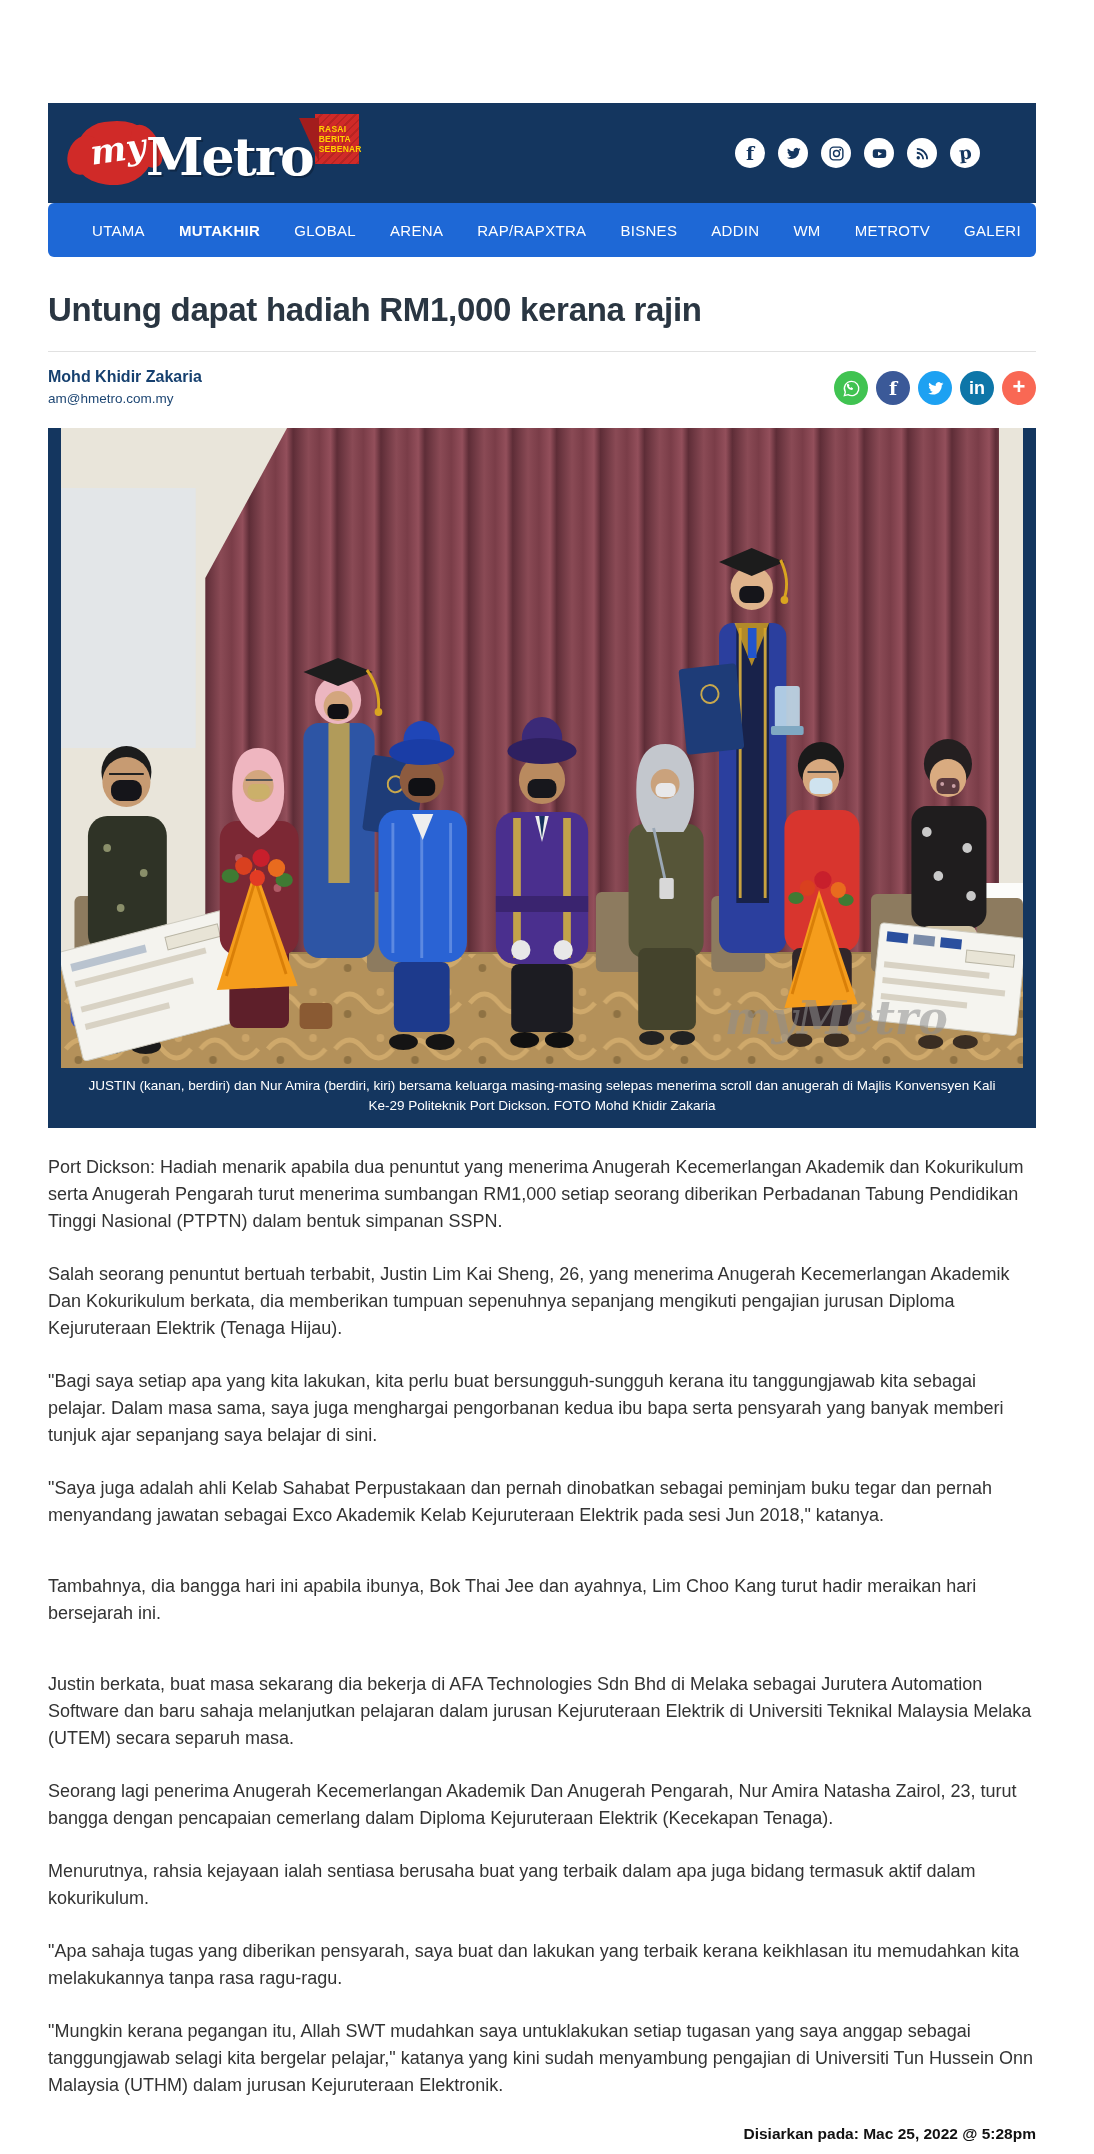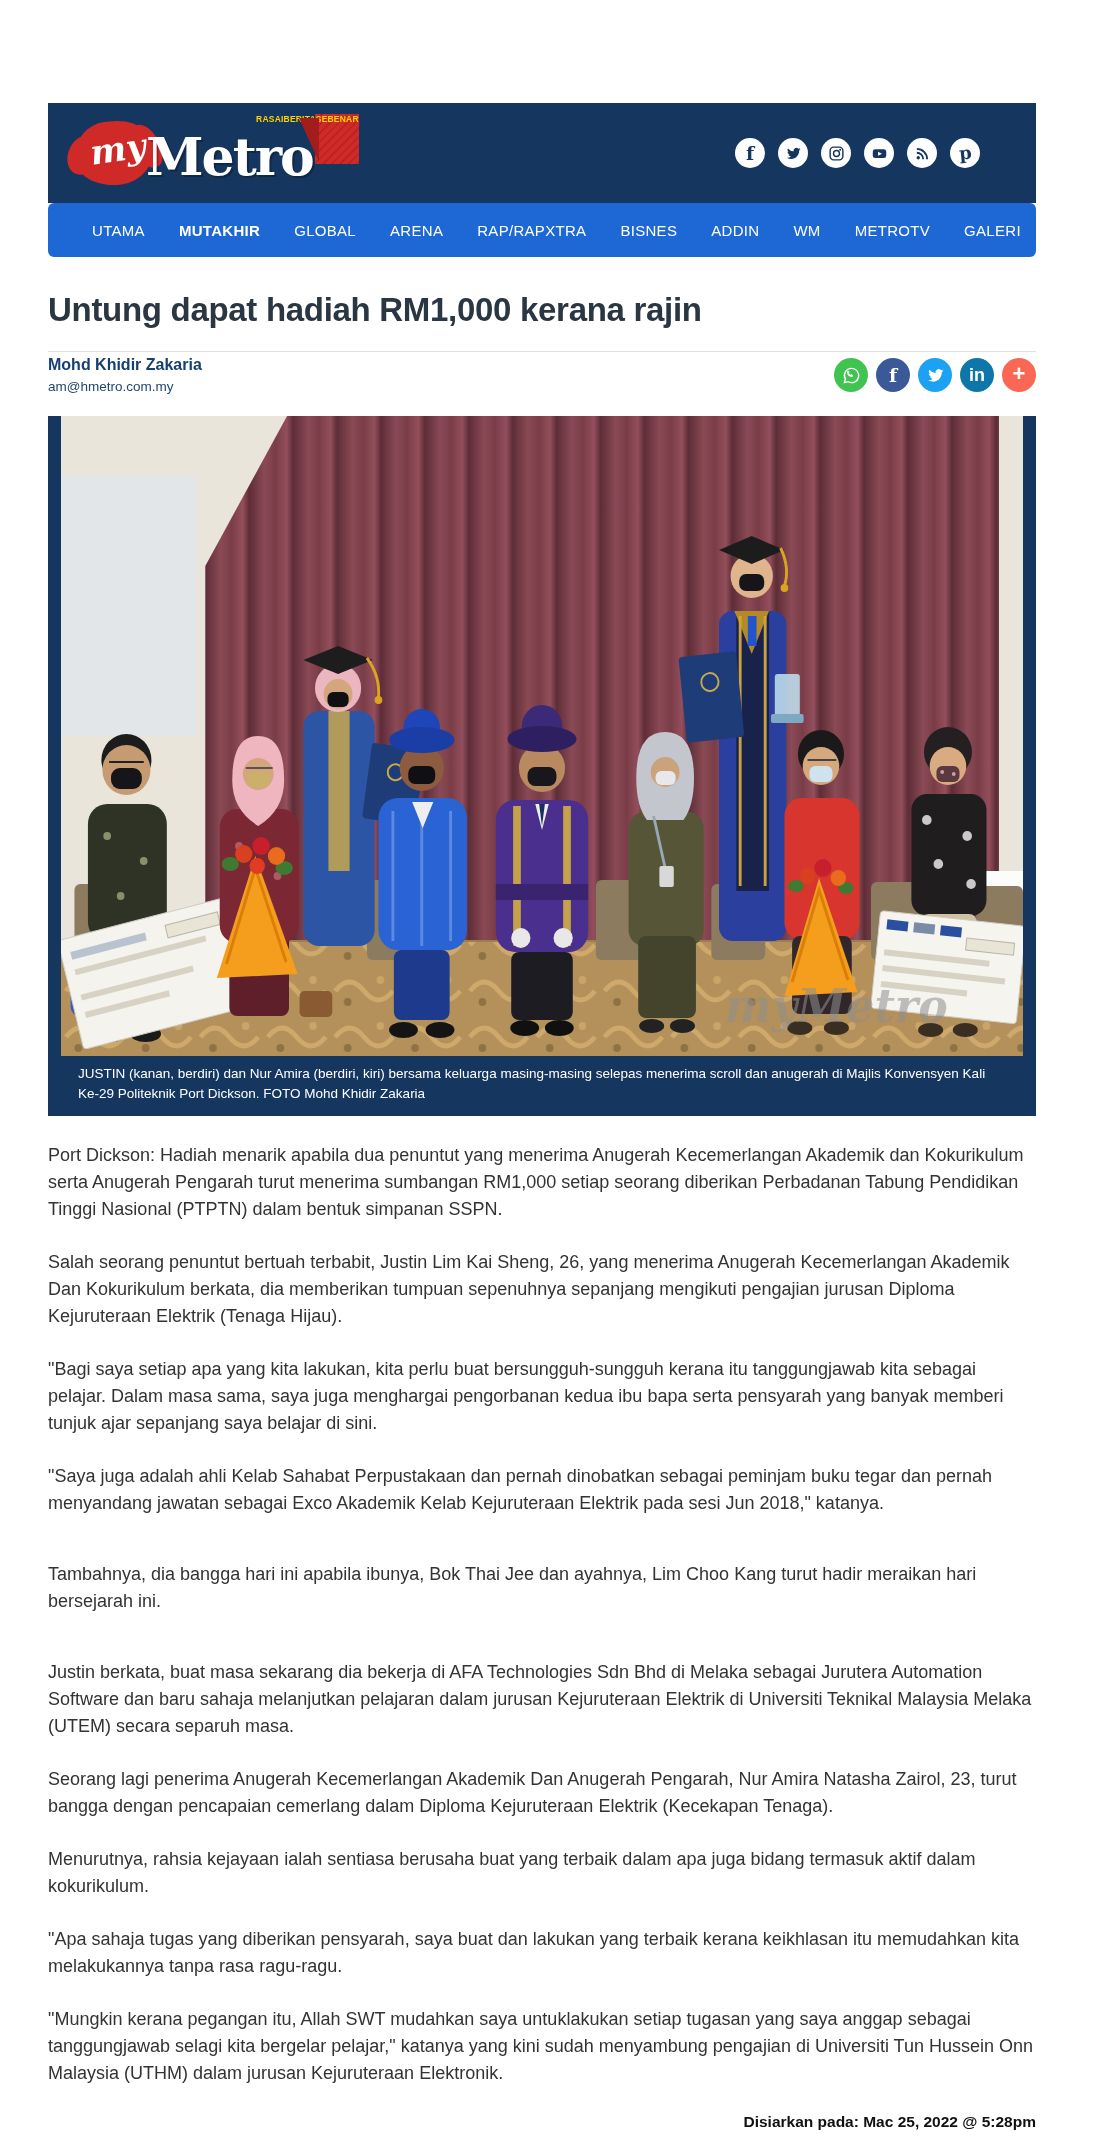--- a/index.html
+++ b/index.html
@@ -22,55 +22,55 @@
     border-radius:60% 40% 55% 45%;transform:rotate(18deg);}
   .splash-blob:after{content:"";position:absolute;right:-6px;top:6px;width:26px;height:46px;background:var(--logo-red);
     border-radius:45% 60% 40% 58%;transform:rotate(-14deg);}
   .logo-my{position:absolute;left:16px;top:12px;font-family:"DejaVu Serif",serif;font-style:italic;font-weight:bold;
     font-size:34px;color:#fff;transform:rotate(-8deg);z-index:2;}
   .logo-metro{font-family:"DejaVu Serif",serif;font-weight:bold;font-size:52px;color:#fff;letter-spacing:-2px;
     margin-left:-14px;text-shadow:2px 2px 0 rgba(0,0,0,.25);z-index:1;margin-top:7px;}
   .ribbon{position:relative;margin-left:2px;margin-top:-28px;}
   .ribbon-fold{position:absolute;left:-16px;top:4px;width:0;height:0;border-top:44px solid #a31d1d;border-left:20px solid transparent;}
   .ribbon-box{width:44px;height:50px;background:repeating-linear-gradient(135deg,var(--logo-red) 0 4px,#b82422 4px 6px);
-    display:flex;justify-content:flex-end;padding-left:4px;}
+    display:flex;flex-direction:column;justify-content:center;padding-left:4px;}
   .ribbon-box span{color:var(--tagline-yellow);font-size:8.5px;font-weight:bold;line-height:10px;letter-spacing:.2px;}
   .social-row{margin-left:auto;margin-right:56px;display:flex;gap:13px;}
   .social-circle{width:30px;height:30px;border-radius:50%;background:#fff;display:flex;align-items:center;justify-content:center;cursor:pointer;}
   .social-circle svg{width:17px;height:17px;}
   .glyph{font-weight:bold;color:var(--header-bg);}
   .glyph.fb{font-family:"DejaVu Serif",serif;font-size:19px;line-height:1;}
   .glyph.pin{font-family:"DejaVu Serif",serif;font-size:18px;line-height:1;transform:rotate(-6deg);display:inline-block;}
 
   
   .navbar{height:54px;background:var(--nav-bg);display:flex;align-items:center;color:#fff;border-radius:6px;}
   .hamburger{width:26px;margin-left:22px;margin-right:22px;cursor:pointer;}
   .hamburger div{height:3px;background:#fff;margin:4px 0;border-radius:1px;}
   .nav-items{display:flex;gap:34px;align-items:center;font-size:15px;letter-spacing:.3px;}
   .nav-item{cursor:pointer;white-space:nowrap;}
   .nav-item.active{font-weight:bold;}
 
   
   .article-title{margin-top:34px;font-size:33px;font-weight:bold;color:var(--title-color);letter-spacing:-.3px;}
   .title-divider{border:none;border-top:1px solid #e1e1e1;margin:20px 0 0 0;}
-  .author-row{margin-top:4px;display:flex;align-items:flex-start;}
+  .author-row{margin-top:16px;display:flex;align-items:center;}
   .author-name{font-size:16px;font-weight:bold;color:var(--author-color);}
   .author-email{font-size:13.5px;color:#1d4673;margin-top:5px;cursor:pointer;}
   .share-row{margin-left:auto;display:flex;gap:8px;margin-top:2px;}
   .share-circle{width:34px;height:34px;border-radius:50%;display:flex;align-items:center;justify-content:center;cursor:pointer;}
   .share-circle svg{width:19px;height:19px;}
   .share-circle .glyph{color:#fff;}
   .share-circle .glyph.in{font-size:18px;font-weight:bold;}
   .share-circle .glyph.plus{font-size:22px;font-weight:bold;line-height:1;margin-top:-2px;}
 
   
   .photo-block{margin-top:22px;background:var(--caption-bg);}
   .photo-wrap{padding:0 13px;}
   .photo-wrap svg{display:block;width:100%;height:640px;}
-  .photo-caption{color:#fff;text-align:left;font-size:13.5px;line-height:20px;padding:8px 30px 12px 30px;}
+  .photo-caption{color:#fff;text-align:center;font-size:13.5px;line-height:20px;padding:8px 30px 12px 30px;}
 
   
   .article-body{margin-top:26px;}
   .article-body p{font-size:18px;line-height:27px;margin:0 0 26px 0;}
   .article-body p:nth-child(5),.article-body p:nth-child(6){margin-top:44px;}
   .published{font-size:15.5px;font-weight:bold;color:#111;text-align:right;margin-top:8px;padding-bottom:70px;}
 </style>
 </head>
 <body>
 

